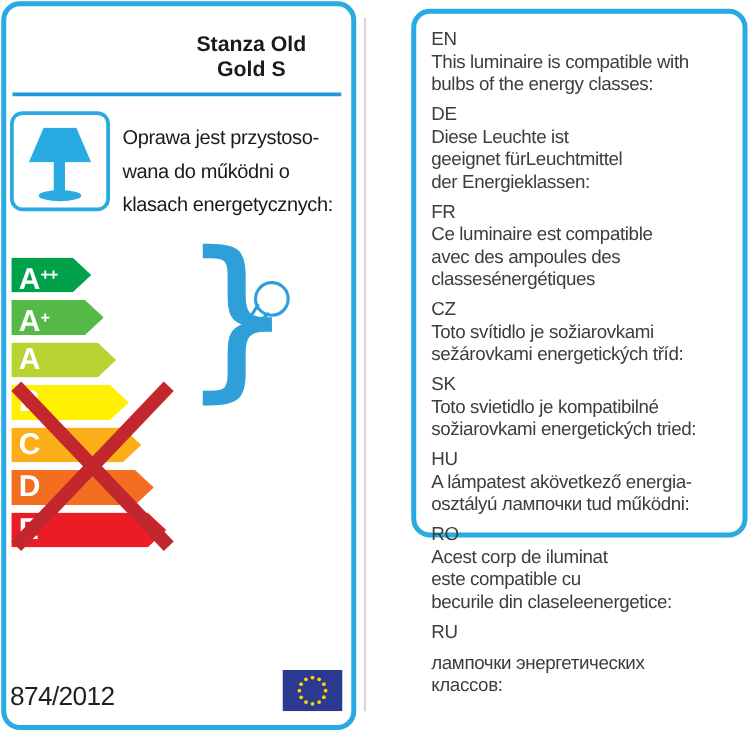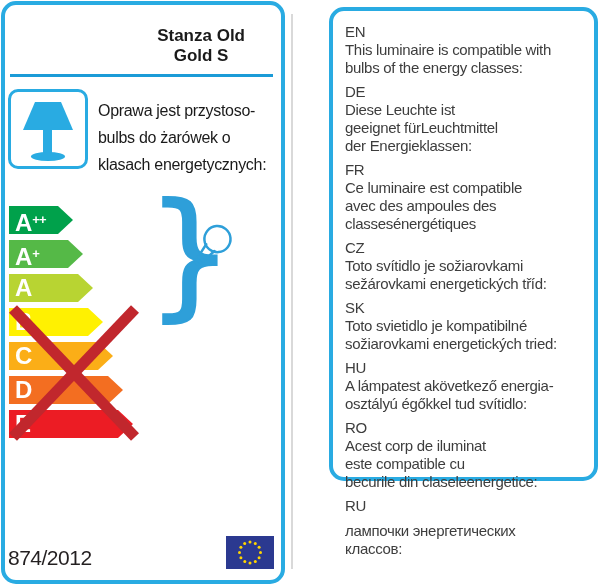--- a/index.html
+++ b/index.html
@@ -5,21 +5,21 @@
   html,body { margin:0; padding:0; }
   body {
     width:600px; height:585px; position:relative; background:#ffffff;
     font-family:"Liberation Sans", sans-serif; overflow:hidden;
   }
   .panel {
     position:absolute; background:#fff; border:4px solid #29ABE2;
     border-radius:15px; box-sizing:border-box;
   }
   #left-panel  { left:1px;  top:1px; width:284px; height:583px; }
-  #right-panel { left:329px; top:7px; width:269px; height:474px; }
+  #right-panel { left:329px; top:7px; width:269px; height:423px; }
 
   
   #cut-line { position:absolute; left:291px; top:14px; width:2px; height:555px; background:#d9d9d9; }
 
   
   #product-name {
     position:absolute; top:21px; right:36px; text-align:center;
     font-weight:bold; font-size:17px; line-height:20px; color:#1a1a1a;
   }
   #header-rule { position:absolute; left:5px; top:69px; width:263px; height:3px; background:#1B9BD7; }
@@ -91,21 +91,21 @@
   <div id="lamp-box" data-name="luminaire-icon-box">
     <div data-name="table-lamp-icon">
       <div class="lamp-shade" data-name="lamp-shade"></div>
       <div class="lamp-stem" data-name="lamp-stem"></div>
       <div class="lamp-base" data-name="lamp-base"></div>
     </div>
   </div>
 
   <div id="left-description" data-name="compatibility-text-pl">
       <div data-name="text-line">Oprawa jest przystoso-</div>
-      <div data-name="text-line">bulbs do żarówek o</div>
+      <div data-name="text-line">wana do működni o</div>
       <div data-name="text-line">klasach energetycznych:</div>
     </div>
 
   <div id="energy-class-list" data-name="energy-class-list">
       <div class="arrow" data-name="energy-class-arrow-a++" style="width: 64px; background: rgb(0, 161, 75);">
         <span class="arrow-letter" data-name="energy-class-letter">A<sup>++</sup></span>
       </div>
       <div class="arrow" data-name="energy-class-arrow-a+" style="width: 74px; background: rgb(85, 185, 71);">
         <span class="arrow-letter" data-name="energy-class-letter">A<sup>+</sup></span>
       </div>
@@ -189,21 +189,21 @@
         <div class="lang-line" data-name="text-line">sežárovkami energetických tříd:</div>
       </div>
       <div class="lang-block" data-name="language-block-sk">
         <div class="lang-code" data-name="language-code">SK</div>
         <div class="lang-line" data-name="text-line">Toto svietidlo je kompatibilné</div>
         <div class="lang-line" data-name="text-line">sožiarovkami energetických tried:</div>
       </div>
       <div class="lang-block" data-name="language-block-hu">
         <div class="lang-code" data-name="language-code">HU</div>
         <div class="lang-line" data-name="text-line">A lámpatest akövetkező energia-</div>
-        <div class="lang-line" data-name="text-line">osztályú égőkkel tud svítidlo:</div>
+        <div class="lang-line" data-name="text-line">osztályú лампочки tud működni:</div>
       </div>
       <div class="lang-block" data-name="language-block-ro">
         <div class="lang-code" data-name="language-code">RO</div>
         <div class="lang-line" data-name="text-line">Acest corp de iluminat</div>
         <div class="lang-line" data-name="text-line">este compatible cu</div>
         <div class="lang-line" data-name="text-line">becurile din claseleenergetice:</div>
       </div>
       <div class="lang-block" data-name="language-block-ru">
         <div class="lang-code" data-name="language-code">RU</div>
         <div class="lang-line" data-name="text-line">лампочки энергетических</div>

